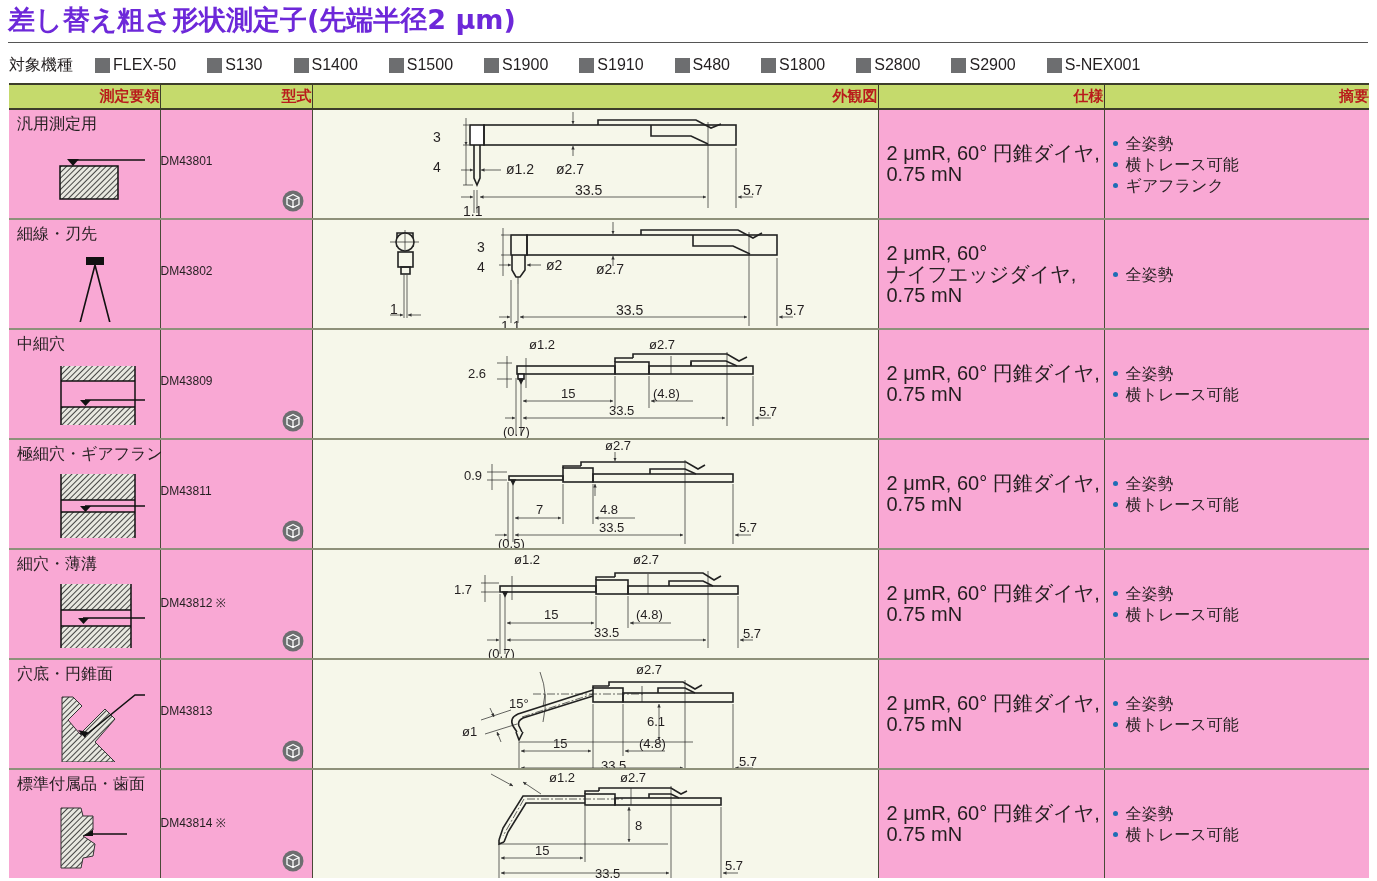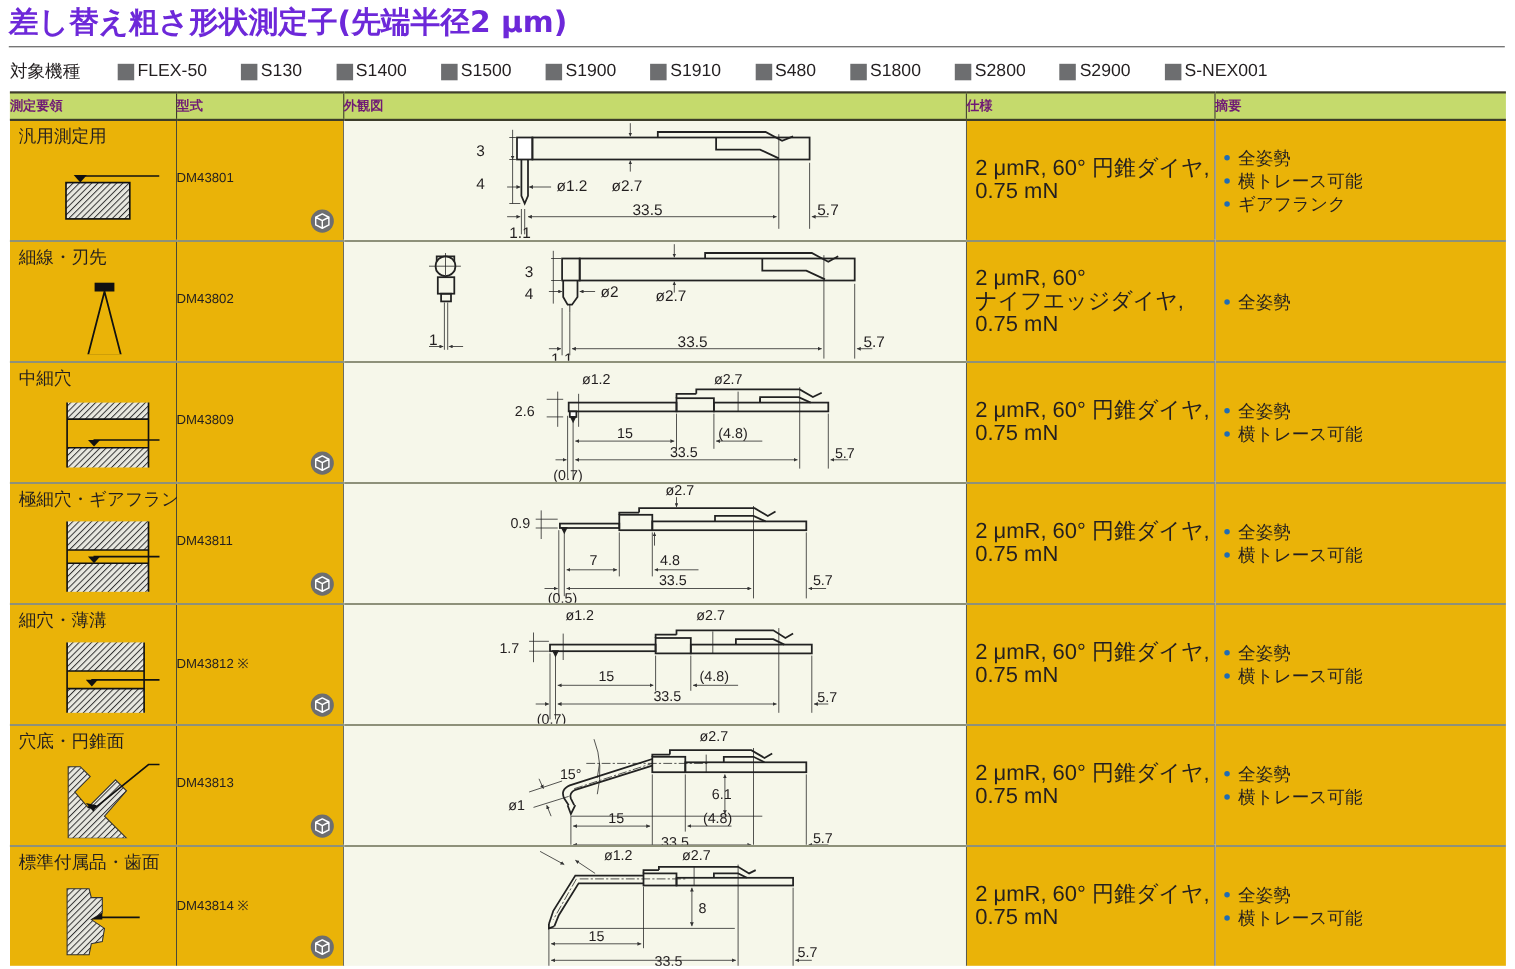--- a/index.html
+++ b/index.html
@@ -7,36 +7,36 @@
   body { font-family: "DejaVu Sans", "Liberation Sans", sans-serif; color: #231f20; position: relative; }
   .title {
     position: absolute; left: 8px; top: 2px; height: 38px;
     font-size: 27px; font-weight: bold; color: #6d28d9; letter-spacing: 0px; white-space: nowrap;
   }
   .title-rule { position: absolute; left: 8px; right: 9px; top: 42px; height: 1px; background: #555; }
   .models {
     position: absolute; left: 9px; top: 53px; height: 24px; display: flex; align-items: center;
     font-size: 16px; white-space: nowrap; font-family: "Liberation Sans", sans-serif;
   }
-  .models .lbl { margin-right: 20px; }
+  .models .lbl { margin-right: 8px; }
   .models .m { display: flex; align-items: center; margin-right: 17px; padding-left: 14px; }
   .models .sq { width: 15px; height: 15px; background: #6d6e70; margin-right: 3px; display: inline-block; }
 
   table.spec {
     position: absolute; left: 9px; top: 83px; width: 1360px;
     border-collapse: collapse; table-layout: fixed;
   }
   table.spec th {
-    background: #c5da6c; height: 25px; font-size: 12px; font-weight: bold;
+    background: #c5da6c; height: 25px; font-size: 15px; font-weight: bold;
     border-left: 1px solid #3d3d2a; border-top: 2px solid #3d3d2a; border-bottom: 2px solid #3d3d2a;
-    text-align: left; vertical-align: middle; color: #701a75;
+    text-align: right; vertical-align: middle; color: #b91c1c;
   }
   table.spec th:first-child { border-left: none; }
   table.spec td {
-    background: #eab308; border-left: 1px solid #4a4a38; border-top: 2px solid #8e917a;
+    background: #f9a8d4; border-left: 1px solid #4a4a38; border-top: 2px solid #8e917a;
     vertical-align: middle; font-size: 16px; position: relative;
   }
   table.spec td:first-child { border-left: none; }
   table.spec tr.r td { height: 108px; }
   table.spec td.fig { background: #f6f7ea; padding: 0; }
   .method-name { position: absolute; left: 8px; top: 4px; font-size: 16px; white-space: nowrap; }
   .method-icon { position: absolute; left: 36px; top: 32px; width: 100px; height: 70px; }
   .model-code { position: absolute; left: 0; top: 44px; font-size: 12px; font-family: "Liberation Sans", sans-serif; white-space: nowrap; }
   .cube { position: absolute; right: 8px; bottom: 6px; width: 22px; height: 22px; }
   .fig svg { display: block; width: 566px; height: 108px; }

